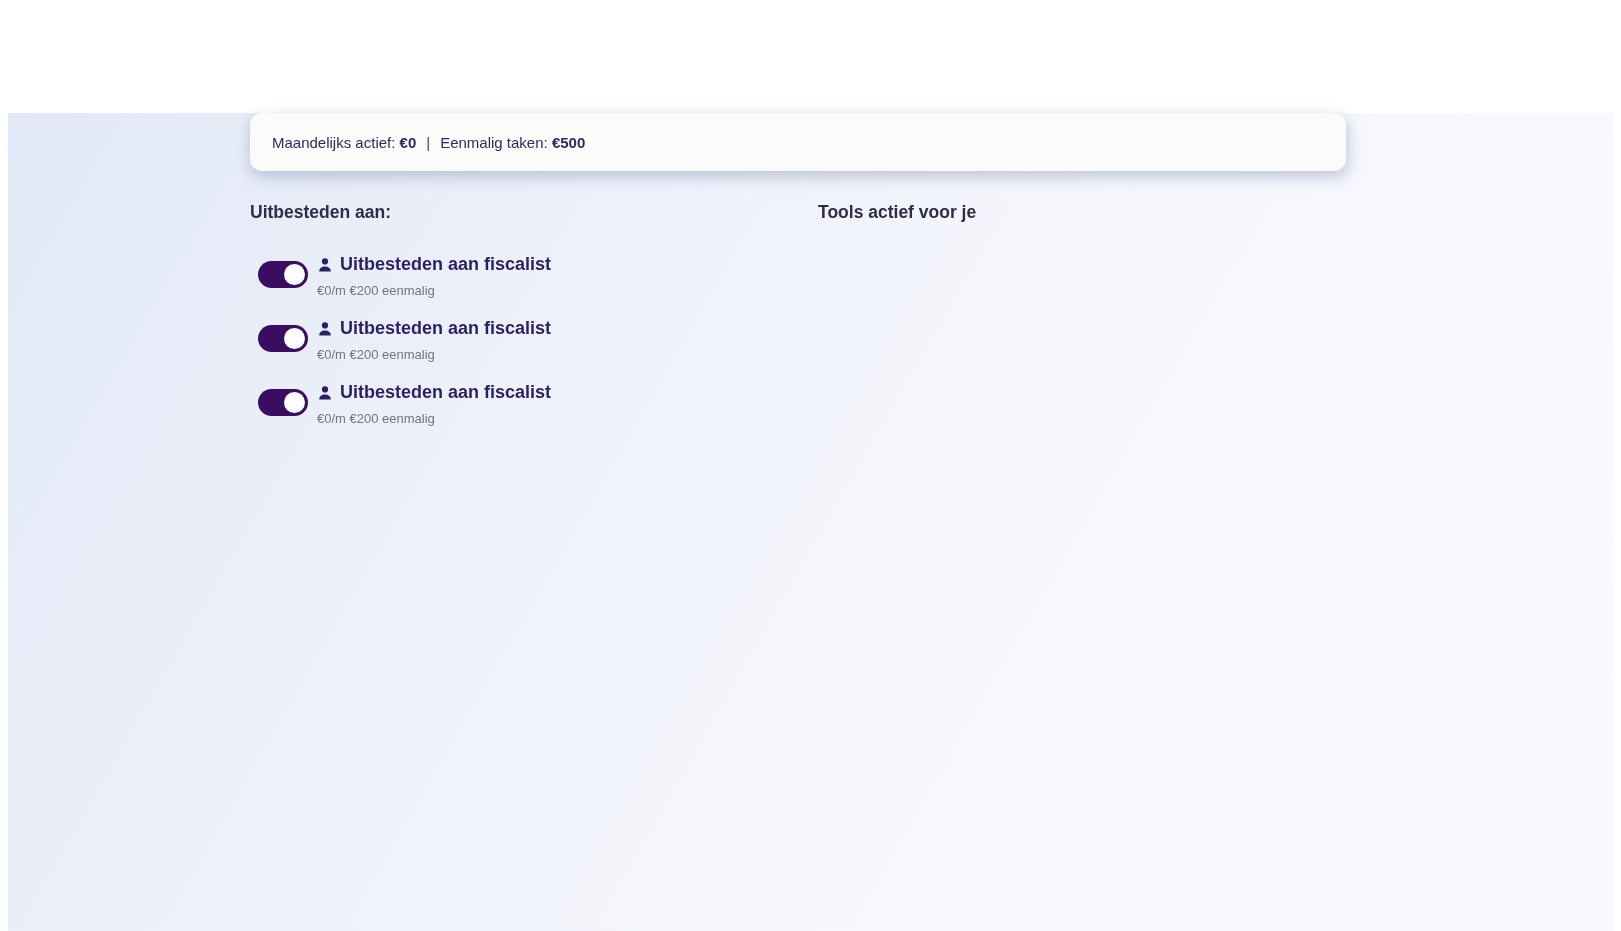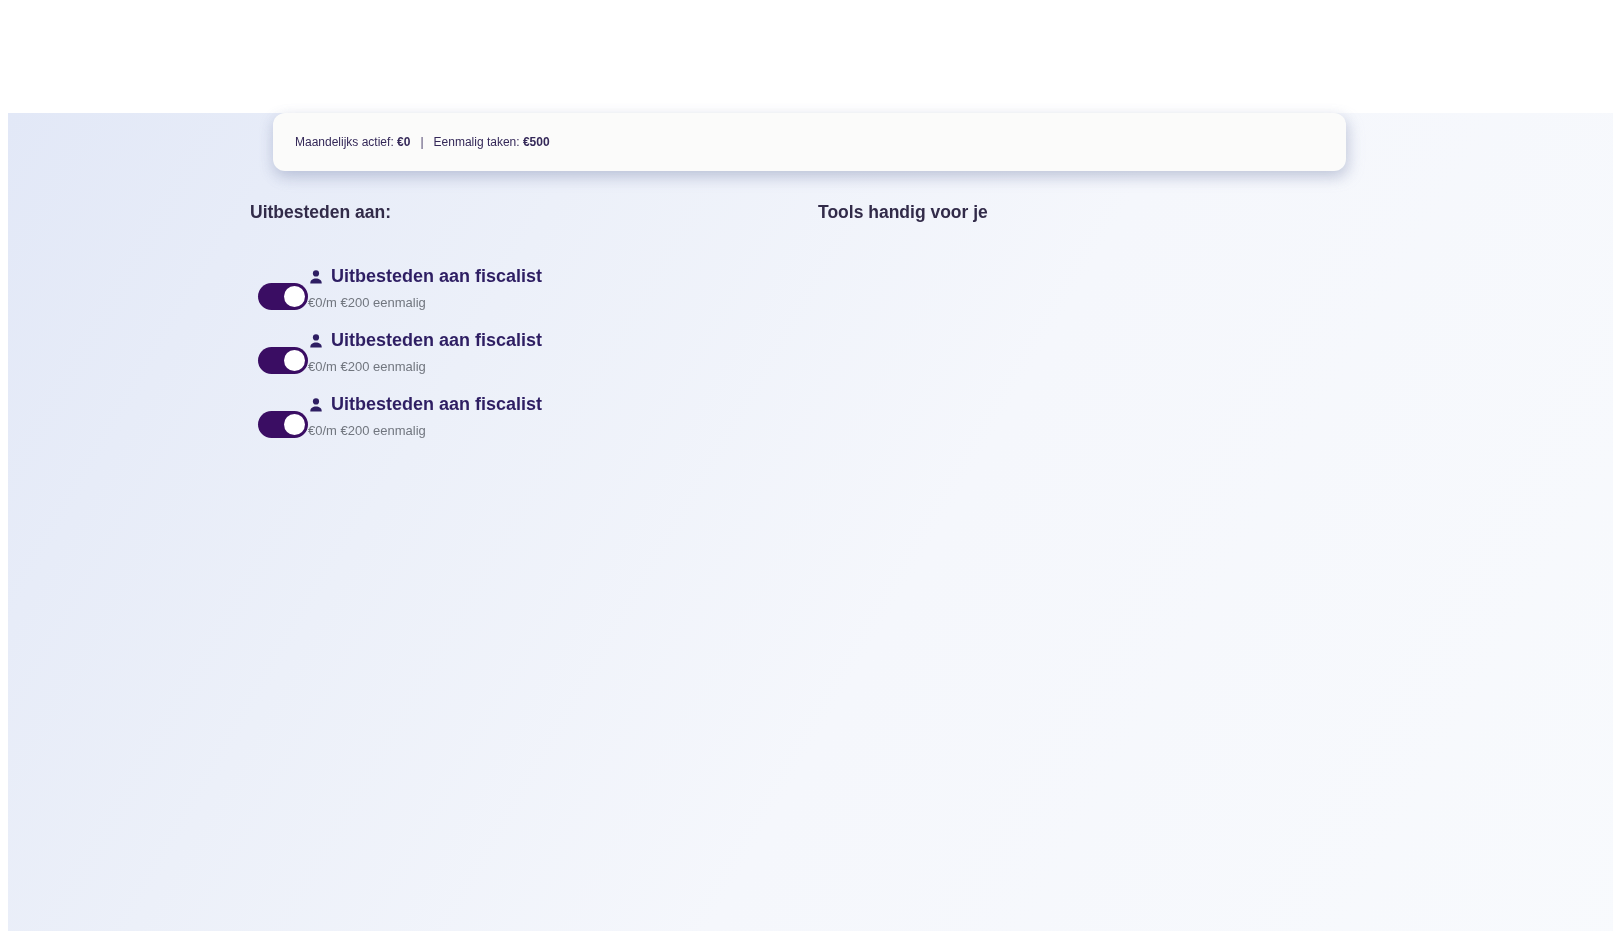--- a/index.html
+++ b/index.html
@@ -34,45 +34,44 @@
   
   .summary-bar {
     margin-top: 105px;
     height: 58px;
     display: flex;
     align-items: center;
     padding: 0 22px;
     background: #fbfbfa;
     border-radius: 12px;
     box-shadow: 0 5px 14px rgba(125, 138, 175, 0.32), 4px 6px 16px rgba(150, 160, 195, 0.22);
-    font-size: 12px;
+    font-size: 15px;
     color: #342858;
     white-space: pre;
-    margin-left: 23px;
   }
   .summary-bar b { font-weight: 700; }
   .summary-sep { margin: 0 10px; color: #4a3f6b; }
   
   .columns {
     margin-top: 31px;
     display: grid;
     grid-template-columns: 1fr 1fr;
   }
   .col-heading {
     font-size: 17.5px;
     font-weight: 700;
     color: #322b49;
-    margin: 0 0 40px 0;
+    margin: 0 0 28px 0;
   }
   .col-right { padding-left: 20px; }
   
   .toggle-row {
     display: flex;
-    align-items: flex-end;
-    gap: 0;
+    align-items: center;
+    gap: 9px;
     margin-left: 8px;
     margin-bottom: 17px;
   }
   .toggle {
     flex: 0 0 auto;
     width: 50px;
     height: 27px;
     border: none;
     border-radius: 999px;
     background: #cfd4dd;
@@ -168,18 +167,18 @@
                 </svg>
               <span>Uitbesteden aan fiscalist</span>
             </div>
             <div class="row-price">€0/m €200 eenmalig</div>
           </div>
         </div>
 
       </div>
 
       <div class="col-right">
-        <h2 class="col-heading">Tools handig voor je</h2>
+        <h2 class="col-heading">Tools actief voor je</h2>
       </div>
 
     </div>
   </div>
 </div>
 
 </body></html>

